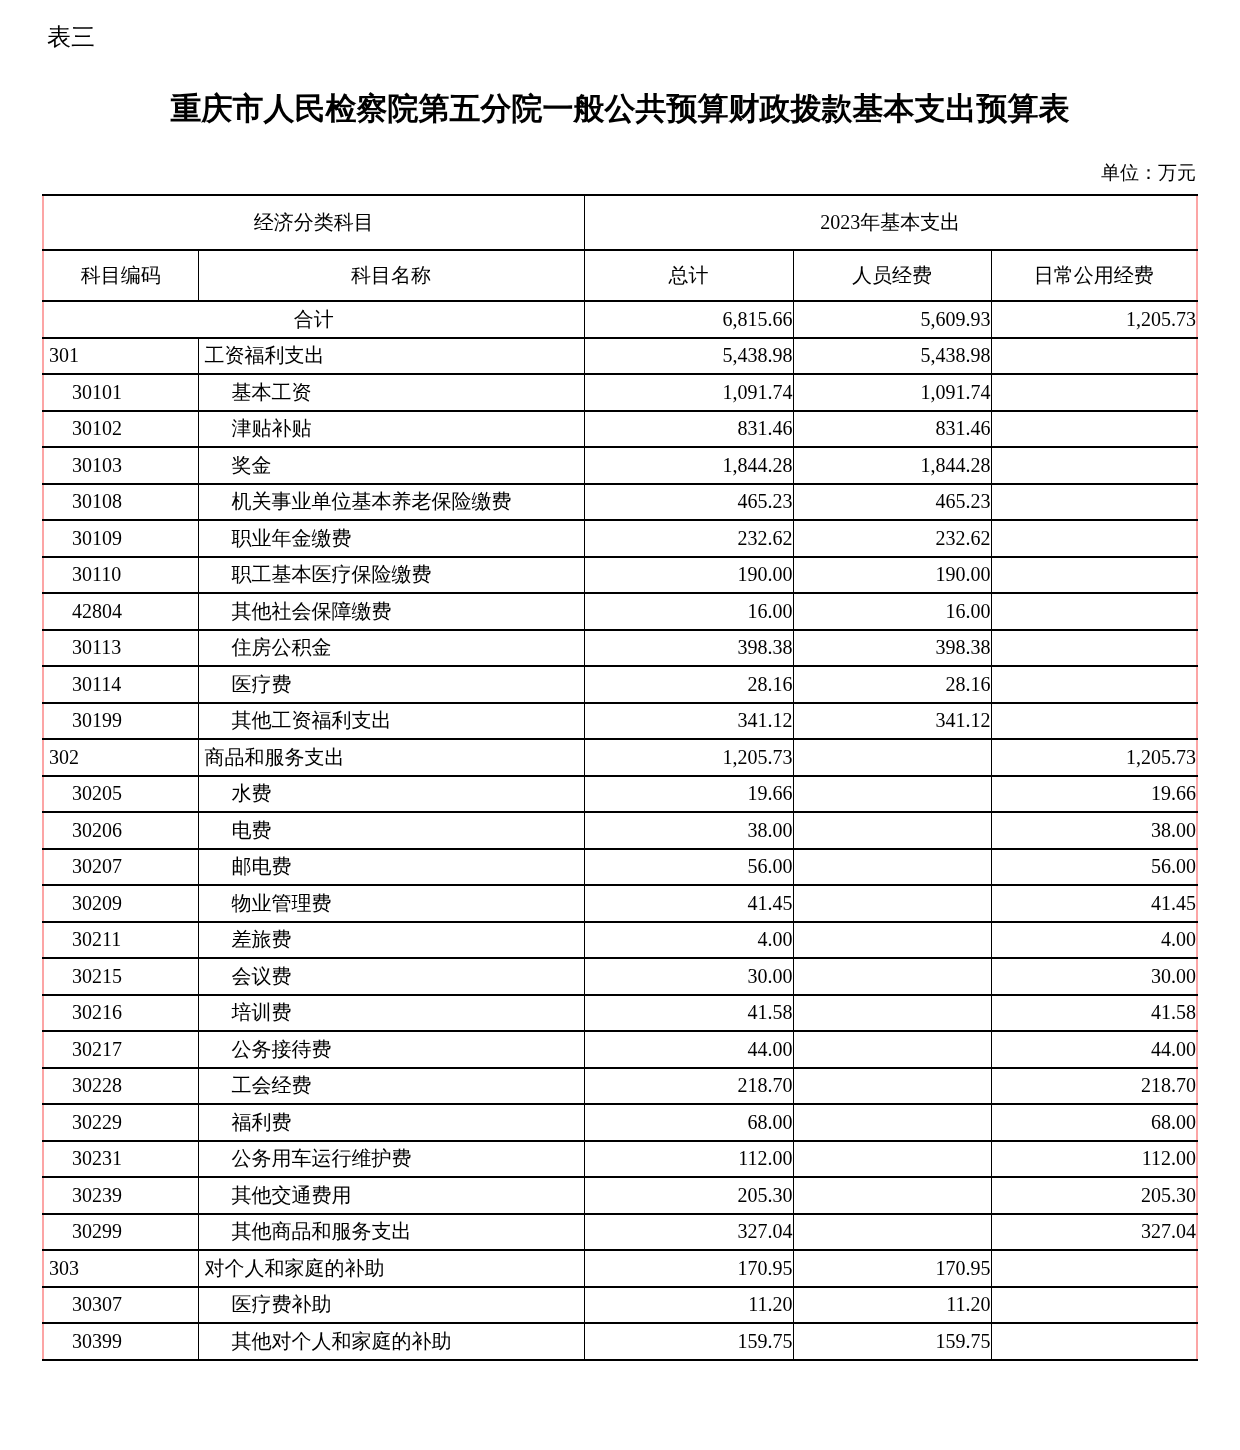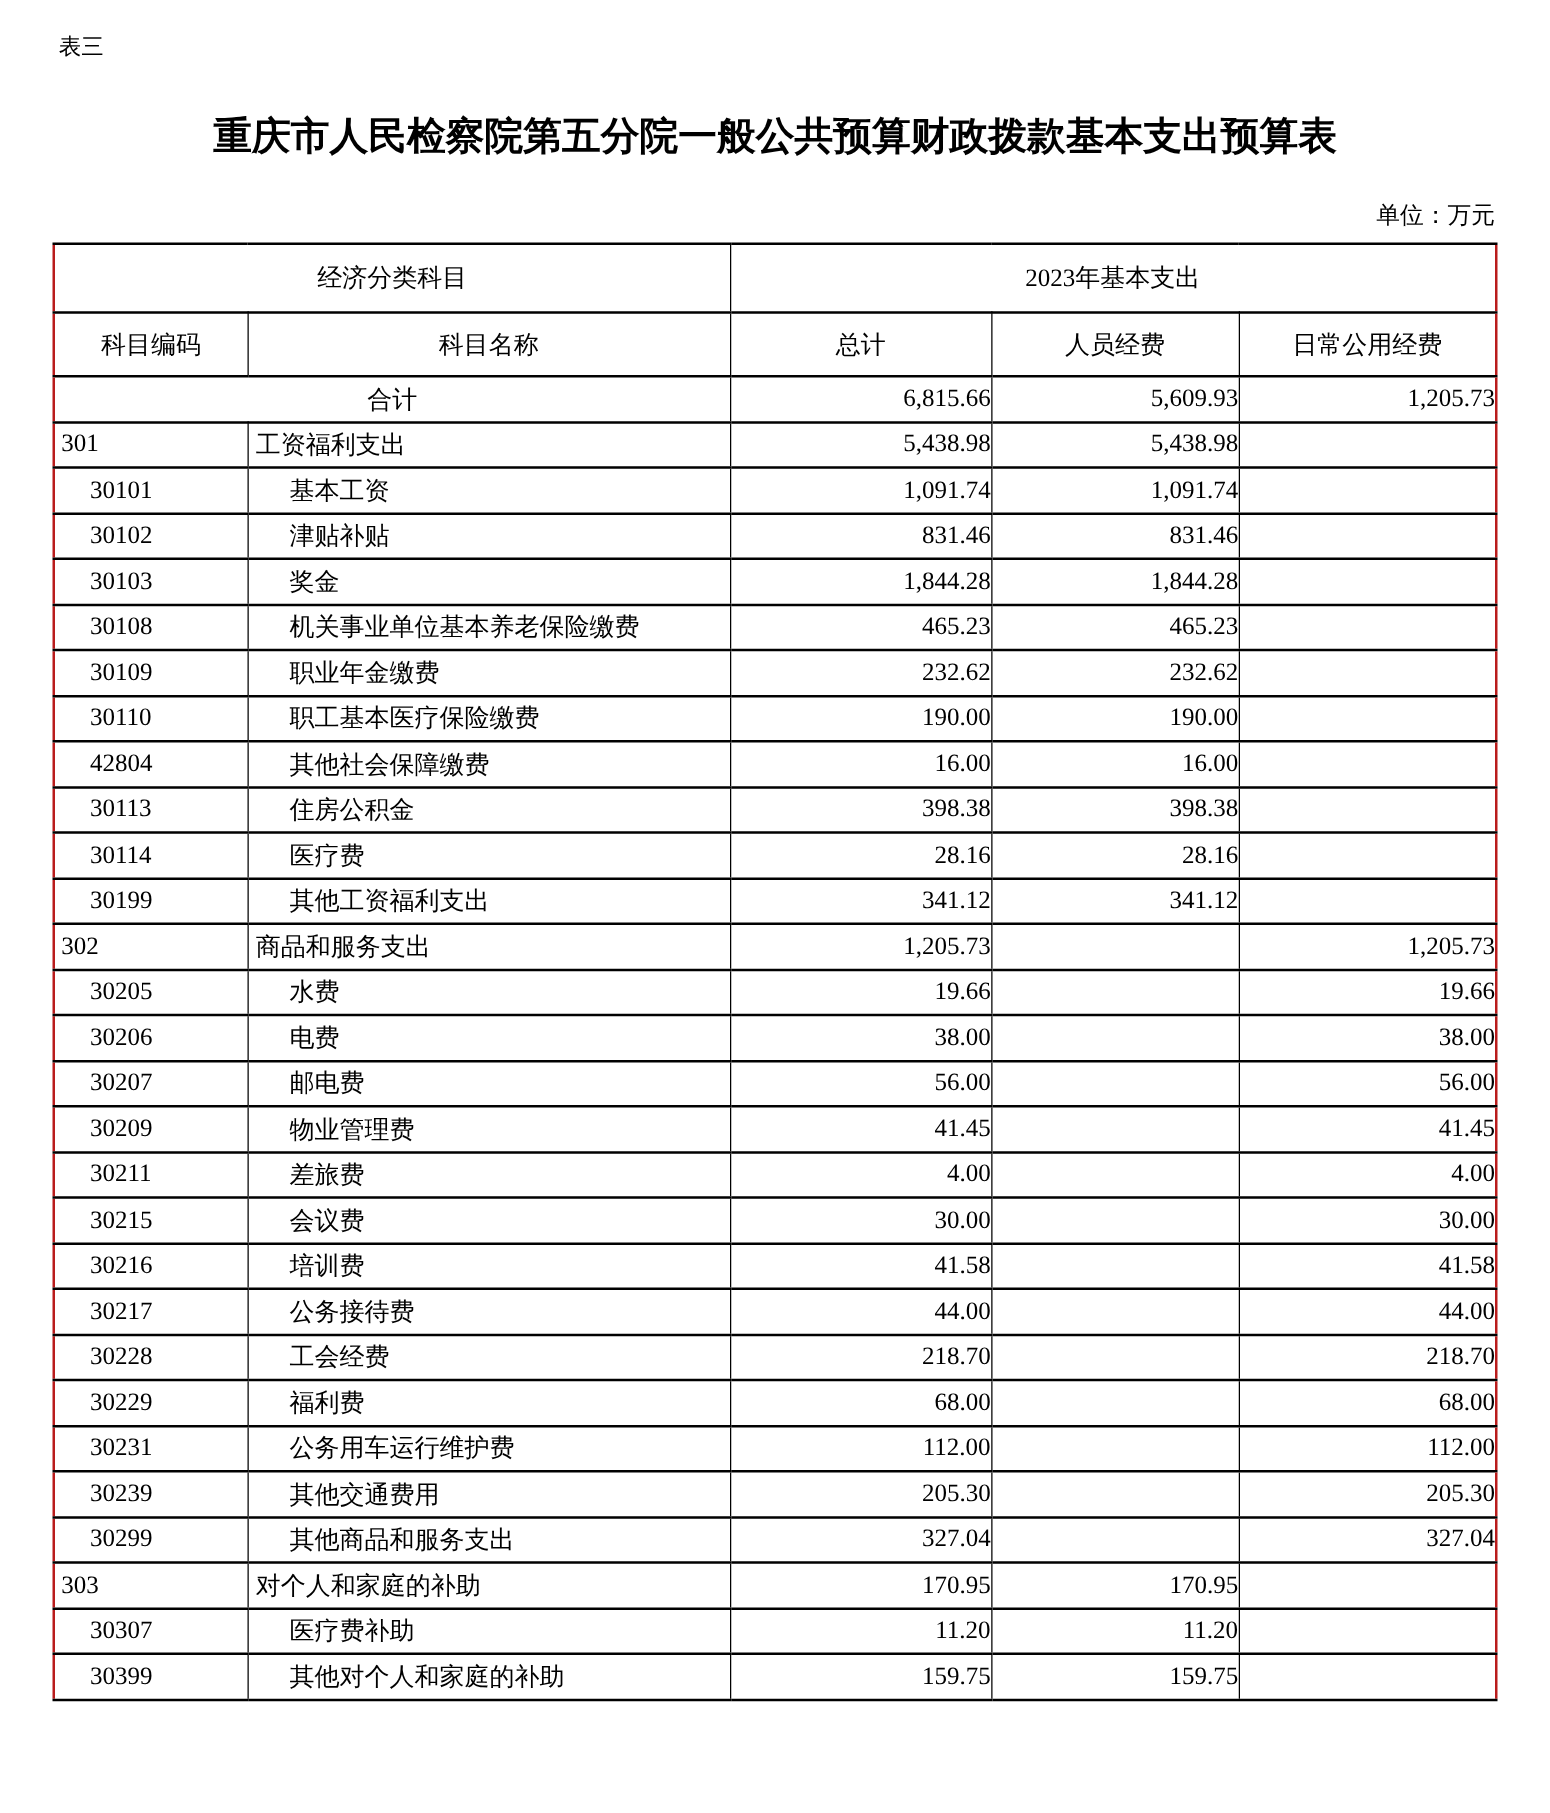--- a/index.html
+++ b/index.html
@@ -6,42 +6,42 @@
   body {
     width: 1240px; height: 1450px;
     background: #ffffff;
     color: #000;
     font-family: "Liberation Serif", "DejaVu Serif", serif;
     overflow: hidden;
   }
   .page { position: relative; width: 1240px; height: 1450px; }
   .table-label {
     margin: 25px 0 0 47px;
-    font-size: 18px;
+    font-size: 24px;
     line-height: 24px;
   }
   .doc-title {
     margin: 40px 20px 0 20px;
     text-align: center;
     font-size: 31px;
     font-weight: bold;
     line-height: 40px;
   }
   .unit-note {
     margin: 32px 44px 0 0;
     text-align: right;
     font-size: 19px;
     line-height: 24px;
   }
   table.budget {
     margin: 9px 0 0 42px;
     border-collapse: collapse;
     table-layout: fixed;
     width: 1154px;
-    border: 2px solid #b91c1c;
+    border: 2px solid #fca5a5;
   }
   table.budget td {
     border: 1px solid #000;
     border-top: 2px solid #000;
     border-bottom: 2px solid #000;
     font-size: 20px;
     padding: 0;
     vertical-align: middle;
     overflow: hidden;
     white-space: nowrap;

